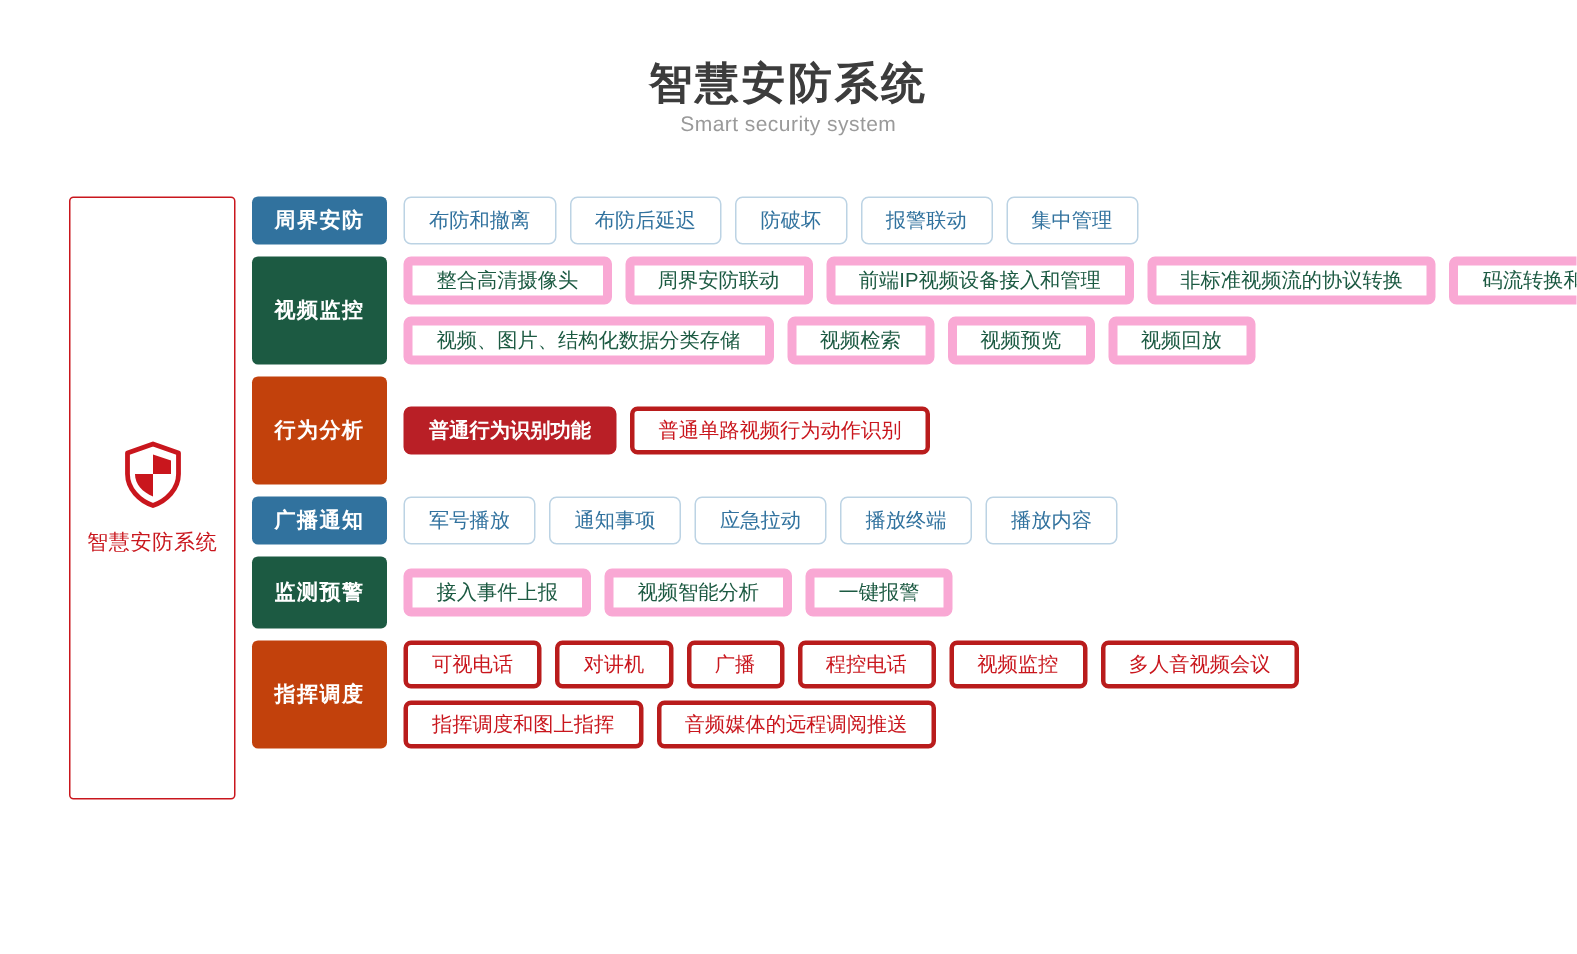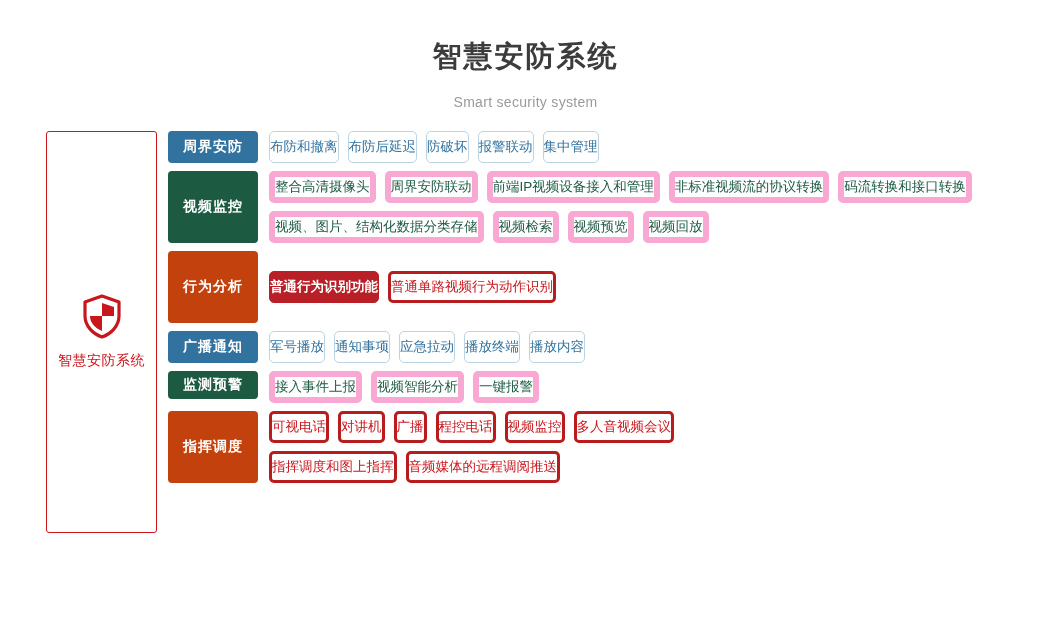--- a/index.html
+++ b/index.html
@@ -12,21 +12,21 @@
   }
   #page { position: relative; width: 1051px; height: 636px; }
 
   
   .header { text-align: center; padding-top: 38px; }
   .title {
     font-size: 29px; font-weight: bold; color: #3c3c3c;
     letter-spacing: 2px; line-height: 1.25; margin: 0;
   }
   .subtitle {
-    font-size: 14px; color: #9a9a9a; margin: 20px 0 0 0;
+    font-size: 14px; color: #9a9a9a; margin: 0 0 0 0;
     letter-spacing: 0.3px;
   }
 
   
   .board {
     position: absolute;
     left: 46px; top: 131px;
     display: flex; align-items: flex-start;
   }
 
@@ -60,21 +60,21 @@
   .cat-label.blue  { background: #31729e; }
   .cat-label.green { background: #1c5a42; }
   .cat-label.red   { background: #c2410c; }
 
   .cat-items { margin-left: 11px; display: flex; flex-direction: column; justify-content: center; }
   .item-line { display: flex; flex-wrap: nowrap; }
   .item-line + .item-line { margin-top: 8px; }
 
   .chip {
     height: 32px;
-    padding: 0 0;
+    padding: 0 16px;
     border-radius: 5px;
     background: #ffffff;
     display: inline-flex; align-items: center; justify-content: center;
     font-size: 13.5px; white-space: nowrap;
     margin-right: 9px;
   }
   .chip:last-child { margin-right: 0; }
 
   .chip.blue  { border: 1px solid #bcd3e4; color: #31729e; }
   .chip.green { border: 6px solid #f9a8d4; color: #1c5a42; }
@@ -82,21 +82,21 @@
   .chip.red-solid {
     border: 1px solid #b91f26; background: #b91f26; color: #ffffff;
     font-weight: bold;
   }
 
   
   .row-0 .cat-label { height: 32px; }
   .row-1 .cat-label { height: 72px; }
   .row-2 .cat-label { height: 72px; }
   .row-3 .cat-label { height: 32px; }
-  .row-4 .cat-label { height: 28px; }
+  .row-4 .cat-label { height: 48px; }
   .row-5 .cat-label { height: 72px; }
 </style>
 </head>
 <body>
 
 <div id="page">
 
   <div class="header">
     <h1 class="title">智慧安防系统</h1>
     <p class="subtitle">Smart security system</p>

